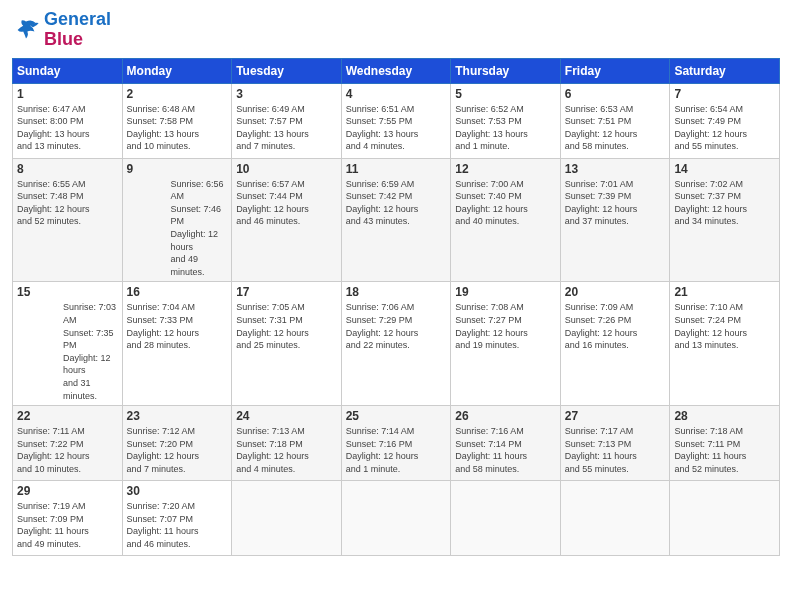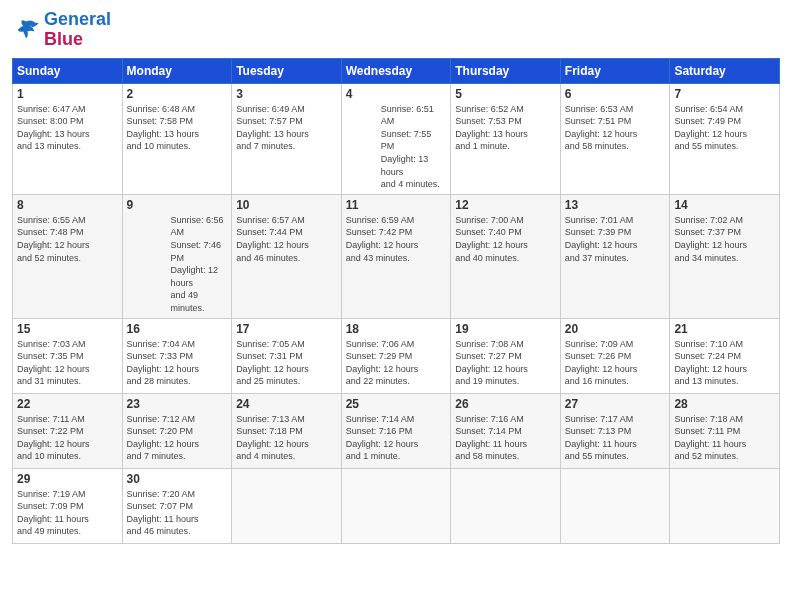--- a/index.html
+++ b/index.html
@@ -142,21 +142,21 @@
           </td>
           <td>
             <div class="day-number">3</div>
             <div class="day-info" style="white-space: pre-line;">Sunrise: 6:49 AM
 Sunset: 7:57 PM
 Daylight: 13 hours
 and 7 minutes.</div>
           </td>
           <td>
             <div class="day-number">4</div>
-            <div class="day-info" style="white-space: pre-line; margin-left: 35px;">Sunrise: 6:51 AM
+            <div class="day-info" style="white-space: pre-line;">Sunrise: 6:51 AM
 Sunset: 7:55 PM
 Daylight: 13 hours
 and 4 minutes.</div>
           </td>
           <td>
             <div class="day-number">5</div>
             <div class="day-info" style="white-space: pre-line;">Sunrise: 6:52 AM
 Sunset: 7:53 PM
 Daylight: 13 hours
 and 1 minute.</div>
@@ -223,21 +223,21 @@
             <div class="day-number">14</div>
             <div class="day-info" style="white-space: pre-line;">Sunrise: 7:02 AM
 Sunset: 7:37 PM
 Daylight: 12 hours
 and 34 minutes.</div>
           </td>
         </tr>
         <tr>
           <td>
             <div class="day-number">15</div>
-            <div class="day-info" style="white-space: pre-line;">Sunrise: 7:03 AM
+            <div class="day-info" style="white-space: pre-line; margin-left: 46px;">Sunrise: 7:03 AM
 Sunset: 7:35 PM
 Daylight: 12 hours
 and 31 minutes.</div>
           </td>
           <td>
             <div class="day-number">16</div>
             <div class="day-info" style="white-space: pre-line;">Sunrise: 7:04 AM
 Sunset: 7:33 PM
 Daylight: 12 hours
 and 28 minutes.</div>

